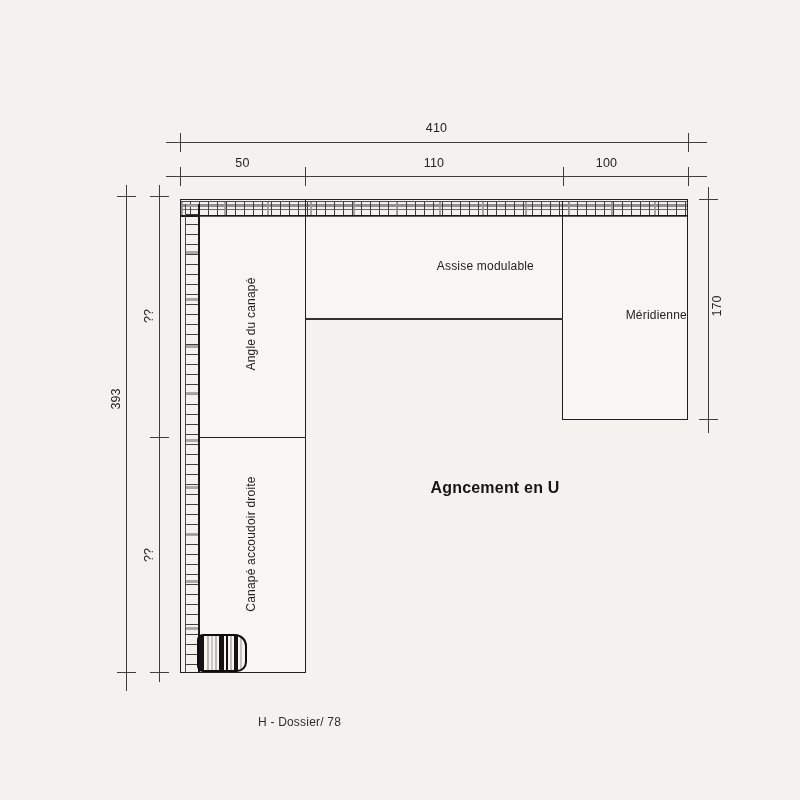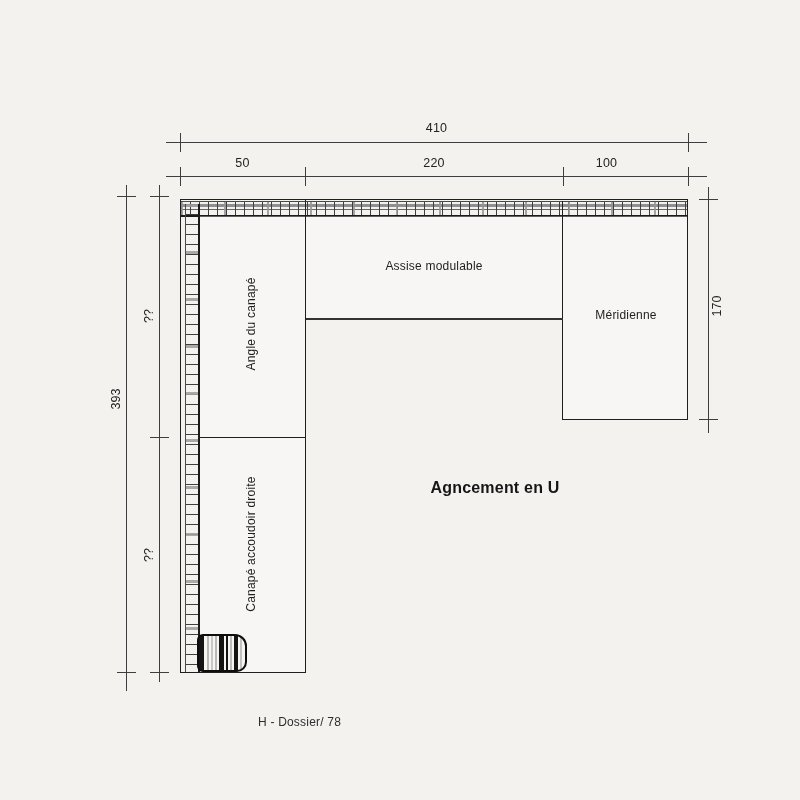--- a/index.html
+++ b/index.html
@@ -23,21 +23,21 @@
   .dim-label{
     position:absolute;font-size:12.5px;letter-spacing:.2px;
     text-align:center;color:#232323;white-space:nowrap;
   }
   .dim-label-rot{
     position:absolute;width:42px;height:16px;line-height:16px;
     font-size:12.5px;text-align:center;color:#232323;white-space:nowrap;
     transform:rotate(-90deg);transform-origin:center center;
   }
   .module-label{
-    position:absolute;font-size:12px;color:#1d1d1d;text-align:center;
+    position:absolute;font-size:12px;color:#1d1d1d;text-align:right;
     white-space:nowrap;letter-spacing:.2px;
   }
   .module-label-rot{
     position:absolute;height:16px;line-height:16px;
     font-size:12px;color:#1d1d1d;text-align:center;white-space:nowrap;
     transform:rotate(-90deg);transform-origin:center center;letter-spacing:.2px;
   }
 
   
   .fill{position:absolute;background:rgba(255,255,255,0.30);}
@@ -93,21 +93,21 @@
   <div class="tick-v" style="left:180px;top:124px;"></div>
   <div class="tick-v" style="left:688px;top:124px;"></div>
   <div class="dim-label" style="left:166px;top:112px;width:541px;">410</div>
 
   <div class="hline" style="left:166px;top:167px;width:541px;"></div>
   <div class="tick-v" style="left:180px;top:158px;"></div>
   <div class="tick-v" style="left:305px;top:158px;"></div>
   <div class="tick-v" style="left:563px;top:158px;"></div>
   <div class="tick-v" style="left:688px;top:158px;"></div>
   <div class="dim-label" style="left:180px;top:147px;width:125px;">50</div>
-  <div class="dim-label" style="left:305px;top:147px;width:258px;">220</div>
+  <div class="dim-label" style="left:305px;top:147px;width:258px;">110</div>
   <div class="dim-label" style="left:544px;top:147px;width:125px;">100</div>
 
   <div class="vline" style="left:126px;top:176px;height:506px;"></div>
   <div class="tick-h" style="left:117px;top:187px;"></div>
   <div class="tick-h" style="left:117px;top:663px;"></div>
   <div class="dim-label-rot" style="left:95px;top:382px;">393</div>
 
   <div class="vline" style="left:159px;top:176px;height:497px;"></div>
   <div class="tick-h" style="left:150px;top:187px;"></div>
   <div class="tick-h" style="left:150px;top:428px;"></div>

